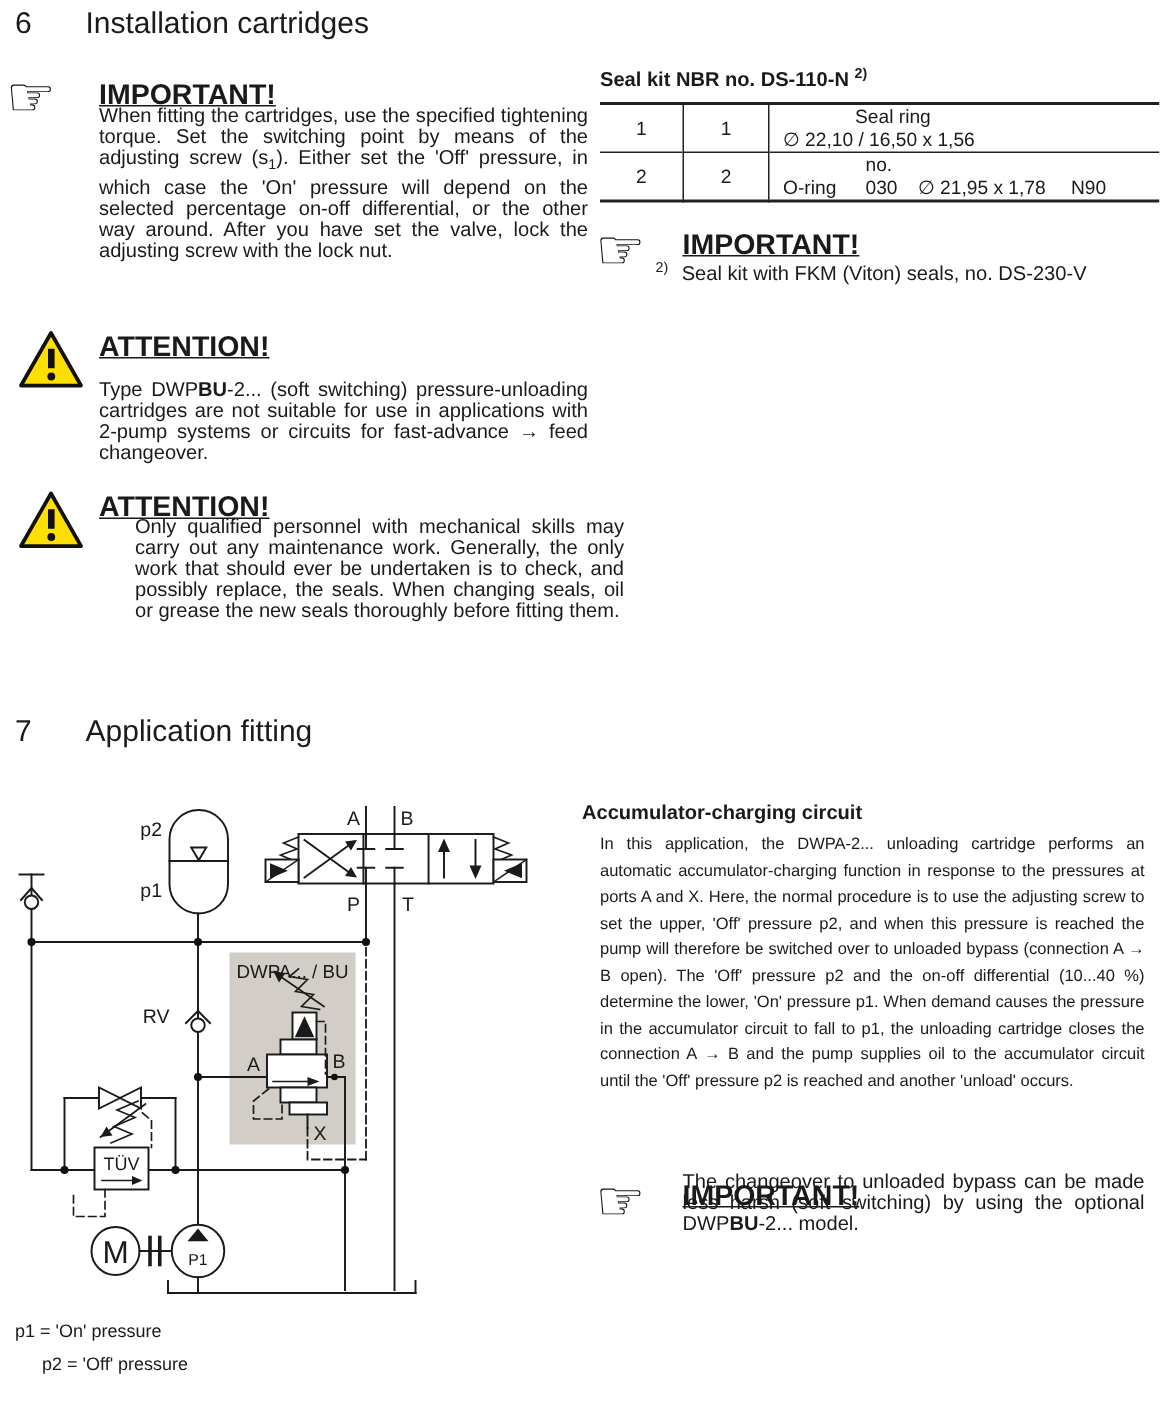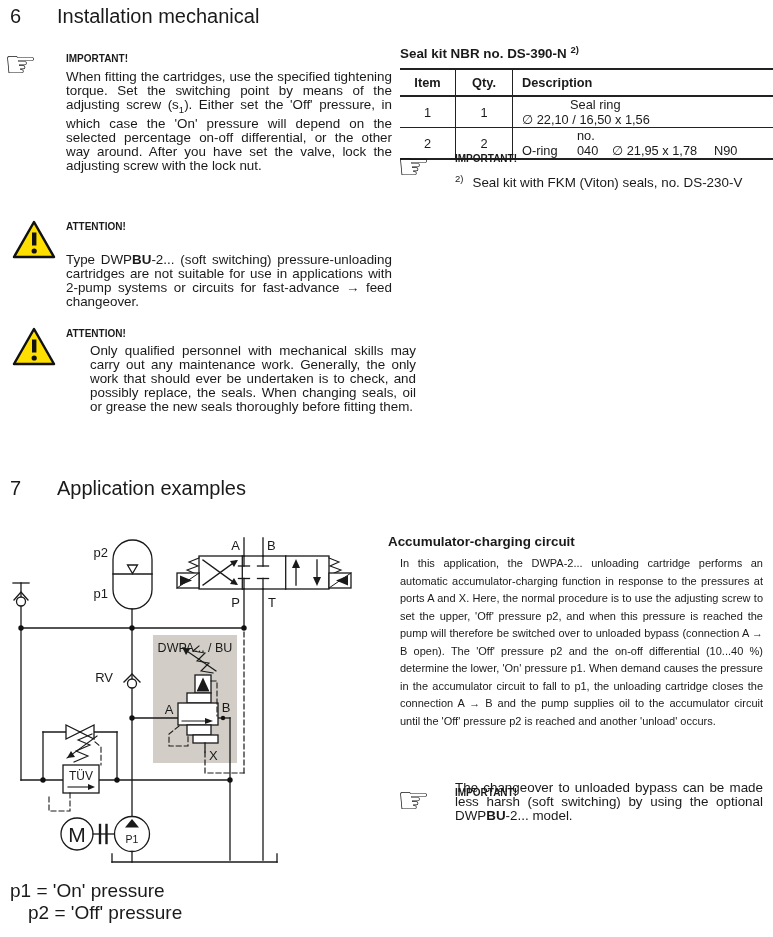--- a/index.html
+++ b/index.html
@@ -4,24 +4,24 @@
 <style>
   html,body{margin:0;padding:0;}
   body{
     width:773px;height:937px;background:#ffffff;position:relative;
     font-family:"Liberation Sans","DejaVu Sans",sans-serif;color:#1a1a1a;
     overflow:hidden;
   }
   .abs{position:absolute;}
   .h1{font-size:20px;font-weight:400;white-space:nowrap;}
   .h1 .num{display:inline-block;width:47px;}
-  .note-title{font-size:10px;font-weight:700;}
+  .note-title{font-size:19px;font-weight:700;text-decoration:underline;}
   .note-body{font-size:13.4px;line-height:14px;text-align:justify;}
   .app-body{font-size:11px;line-height:17.5px;text-align:justify;}
-  .caption{font-size:19px;}
+  .caption{font-size:12px;}
   .bold-inline{font-weight:700;}
   sub.s{font-size:9.5px;}
   sup.s{font-size:9.5px;vertical-align:super;}
   .manicule{font-size:37px;line-height:1;color:#111;}
   .sealkit-title{font-size:13.4px;font-weight:700;}
   
   table.seal{border-collapse:collapse;table-layout:fixed;width:362px;
     border-top:2px solid #222;border-bottom:2px solid #222;font-size:12.8px;}
   table.seal th,table.seal td{height:25px;padding:0;vertical-align:middle;}
   table.seal th{font-weight:700;border-bottom:2px solid #222;}
@@ -30,21 +30,21 @@
   table.seal .c-desc{width:251px;text-align:left;padding-left:9px;}
   table.seal tr.r2 td{border-top:1px solid #222;}
   .dn{display:inline-block;}
   .w90{width:90px;margin-left:48px;}.w55{width:55px;}.w35{width:35px;}.w102{width:102px;}
   svg text{font-family:"Liberation Sans","DejaVu Sans",sans-serif;}
 </style>
 </head>
 <body>
 
 <div class="h1 abs" style="left:10px;top:5px;">
-  <span class="num">6</span><span>Installation mechanical</span>
+  <span class="num">6</span><span>Installation cartridges</span>
 </div>
 
 <div class="abs manicule" style="left:4px;top:46px;">☞</div>
 <div class="abs note-title" style="left:66px;top:53px;">IMPORTANT!</div>
 <div class="abs note-body" style="left:66px;top:70px;width:326px;"><span>When fitting the cartridges, use the specified tightening torque. Set the switching point by means of the adjusting screw (s</span><sub class="s">1</sub><span>). Either set the 'Off' pressure, in which case the 'On' pressure will depend on the selected percentage on-off differential, or the other way around. After you have set the valve, lock the adjusting screw with the lock nut.</span></div>
 
 <svg class="abs" style="left:12px;top:220px;" width="44" height="40" viewBox="0 0 44 40">
   <polygon points="22,2 42,37 2,37" stroke="#111" stroke-width="2.5" stroke-linejoin="round" fill="#ffdf00"></polygon>
   <rect x="20" y="12.5" width="4.4" height="13" fill="#111"></rect>
   <circle cx="22.2" cy="31" r="2.6" fill="#111"></circle>
@@ -53,48 +53,43 @@
 <div class="abs note-body" style="left:66px;top:253px;width:326px;"><span>Type DWP</span><span class="bold-inline">BU</span><span>-2... (soft switching) pressure-unloading cartridges are not suitable for use in applications with 2-pump systems or circuits for fast-advance → feed changeover.</span></div>
 
 <svg class="abs" style="left:12px;top:327px;" width="44" height="40" viewBox="0 0 44 40">
   <polygon points="22,2 42,37 2,37" stroke="#111" stroke-width="2.5" stroke-linejoin="round" fill="#ffdf00"></polygon>
   <rect x="20" y="12.5" width="4.4" height="13" fill="#111"></rect>
   <circle cx="22.2" cy="31" r="2.6" fill="#111"></circle>
 </svg>
 <div class="abs note-title" style="left:66px;top:328px;">ATTENTION!</div>
 <div class="abs note-body" style="left:66px;top:344px;width:326px;margin-left:24px;">Only qualified personnel with mechanical skills may carry out any maintenance work. Generally, the only work that should ever be undertaken is to check, and possibly replace, the seals. When changing seals, oil or grease the new seals thoroughly before fitting them.</div>
 
-<div class="abs sealkit-title" style="left:400px;top:44px;"><span>Seal kit NBR no. DS-390-N</span> <sup class="s">2)</sup></div>
+<div class="abs sealkit-title" style="left:400px;top:44px;"><span>Seal kit NBR no. DS-110-N</span> <sup class="s">2)</sup></div>
 
 <table class="seal abs" style="left:400px;top:68px;">
   <tbody>
-      <tr>
-    <th class="c-item">Item</th>
-    <th class="c-qty">Qty.</th>
-    <th class="c-desc">Description</th>
-  </tr>
   <tr>
     <td class="c-item">1</td>
     <td class="c-qty">1</td>
     <td class="c-desc"><span class="dn w90">Seal ring</span><span class="dn">∅ 22,10 / 16,50 x 1,56</span></td>
   </tr>
   <tr class="r2">
     <td class="c-item">2</td>
     <td class="c-qty">2</td>
-    <td class="c-desc"><span class="dn w55">O-ring</span><span class="dn w35">no. 040</span><span class="dn w102">∅ 21,95 x 1,78</span><span class="dn">N90</span></td>
+    <td class="c-desc"><span class="dn w55">O-ring</span><span class="dn w35">no. 030</span><span class="dn w102">∅ 21,95 x 1,78</span><span class="dn">N90</span></td>
   </tr>
 </tbody>
   </table>
 
 <div class="abs manicule" style="left:397px;top:148px;">☞</div>
 <div class="abs note-title" style="left:455px;top:153px;">IMPORTANT!</div>
-<div class="abs note-body" style="left:455px;top:172px;width:308px;text-align:left;"><sup class="s" style="margin-right:9px;">2)</sup><span>Seal kit with FKM (Viton) seals, no. DS-230-V</span></div>
+<div class="abs note-body" style="left:437px;top:172px;width:308px;text-align:left;"><sup class="s" style="margin-right:9px;">2)</sup><span>Seal kit with FKM (Viton) seals, no. DS-230-V</span></div>
 
 <div class="h1 abs" style="left:10px;top:477px;">
-  <span class="num">7</span><span>Application examples</span>
+  <span class="num">7</span><span>Application fitting</span>
 </div>
 
 <div class="abs sealkit-title" style="left:388px;top:534px;">Accumulator-charging circuit</div>
 <div class="abs app-body" style="left:400px;top:555px;width:363px;">In this application, the DWPA-2... unloading cartridge performs an automatic accumulator-charging function in response to the pressures at ports A and X. Here, the normal procedure is to use the adjusting screw to set the upper, 'Off' pressure p2, and when this pressure is reached the pump will therefore be switched over to unloaded bypass (connection A → B open). The 'Off' pressure p2 and the on-off differential (10...40 %) determine the lower, 'On' pressure p1. When demand causes the pressure in the accumulator circuit to fall to p1, the unloading cartridge closes the connection A → B and the pump supplies oil to the accumulator circuit until the 'Off' pressure p2 is reached and another 'unload' occurs.</div>
 
 <div class="abs manicule" style="left:397px;top:782px;">☞</div>
 <div class="abs note-title" style="left:455px;top:787px;">IMPORTANT!</div>
 <div class="abs note-body" style="left:455px;top:781px;width:308px;"><span>The changeover to unloaded bypass can be made less harsh (soft switching) by using the optional DWP</span><span class="bold-inline">BU</span><span>-2... model.</span></div>
 
 <svg class="abs" style="left:0;top:530px;" width="392" height="350" viewBox="0 0 392 350">

